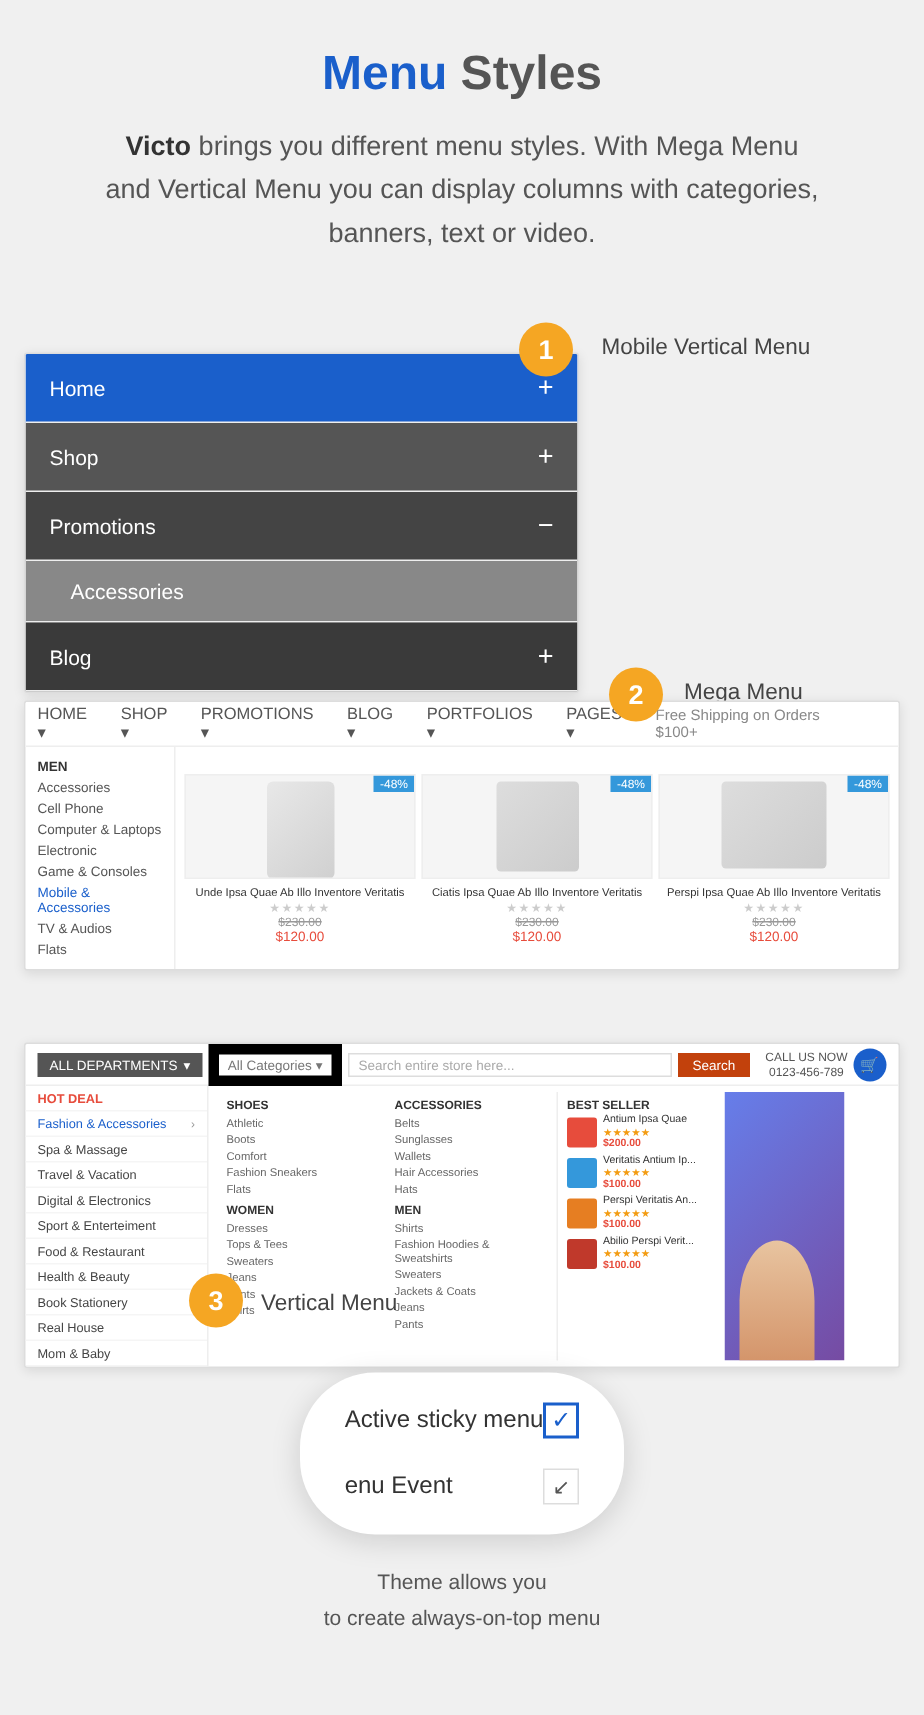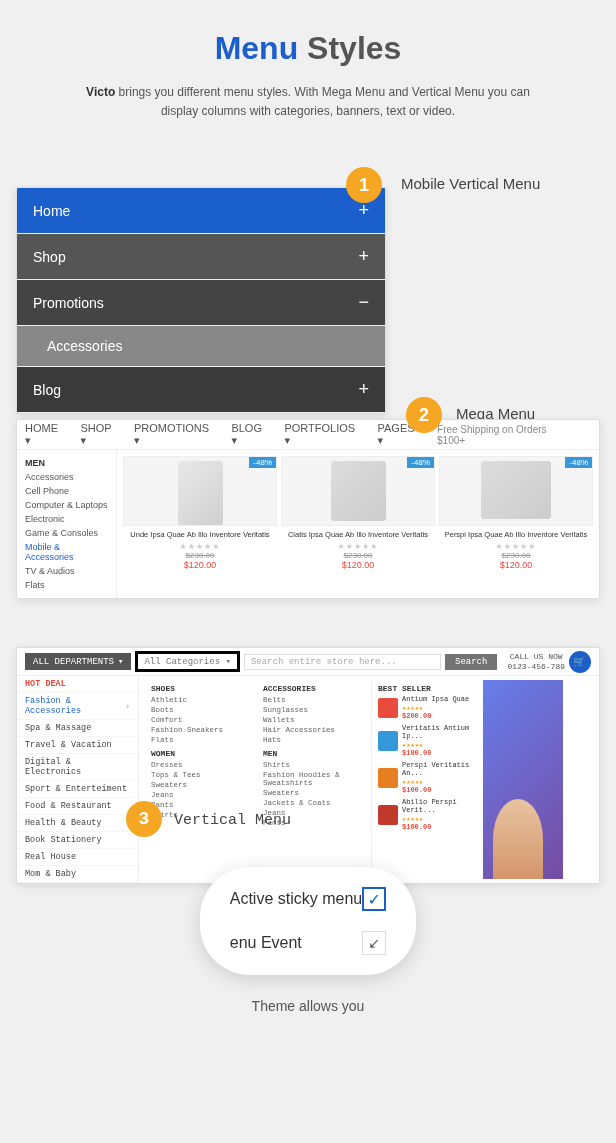--- a/index.html
+++ b/index.html
@@ -21,21 +21,21 @@
       font-weight: bold;
       margin-bottom: 12px;
     }
     .header-title .highlight {
       color: #1a5fcb;
     }
     .header-title .normal {
       color: #555;
     }
     .header-desc {
-      font-size: 12px;
+      font-size: 18px;
       color: #555;
       line-height: 1.6;
       max-width: 480px;
       margin: 16px auto;
     }
     .header-desc strong {
       font-weight: bold;
       color: #333;
     }
 
@@ -199,20 +199,21 @@
       cursor: pointer;
     }
     .mega-sidebar-item.active-link {
       color: #1a5fcb;
     }
     .mega-products {
       flex: 1;
       padding: 6px;
       display: flex;
       gap: 4px;
+      align-items: center;
     }
     .mega-product {
       flex: 1;
       text-align: center;
       font-size: 8px;
     }
     .mega-product-img {
       width: 100%;
       height: 70px;
       background: #f5f5f5;
@@ -265,21 +266,20 @@
       color: #e74c3c;
       font-size: 9px;
       font-weight: normal;
     }
 
     
     .vertical-menu-section {
       position: relative;
       margin: 0 16px 20px;
       height: 200px;
-      font-family: Liberation Mono, monospace;
     }
     .badge-3 {
       bottom: 10px;
       left: 110px;
     }
     .label-3 {
       bottom: 18px;
       left: 158px;
       font-size: 15px;
       color: #444;
@@ -307,34 +307,34 @@
       background: #555;
       color: white;
       font-size: 9px;
       padding: 3px 8px;
       border: none;
       display: flex;
       align-items: center;
       gap: 4px;
     }
     .vm-cat-select {
-      border: 3px solid #000000;
+      border: 7px solid #000000;
       font-size: 9px;
       padding: 2px 6px;
       color: #777;
     }
     .vm-search {
       flex: 1;
       border: 1px solid #ddd;
       font-size: 9px;
       padding: 2px 6px;
       color: #aaa;
     }
     .vm-search-btn {
-      background: #737373;
+      background: #c2410c;
       color: white;
       font-size: 9px;
       padding: 3px 10px;
       border: none;
     }
     .vm-phone {
       font-size: 8px;
       color: #555;
       text-align: center;
       line-height: 1.2;
@@ -735,14 +735,15 @@
         <span class="menu-event-label">enu Event</span>
         <div class="menu-event-icon">↙</div>
       </div>
     </div>
   </div>
 </div>
 
 <div class="bottom-text-section">
   <p class="bottom-text">
     <span>Theme allows you</span><br>
+    <span>to create always-on-top menu</span>
   </p>
 </div>
 
 </body></html>

